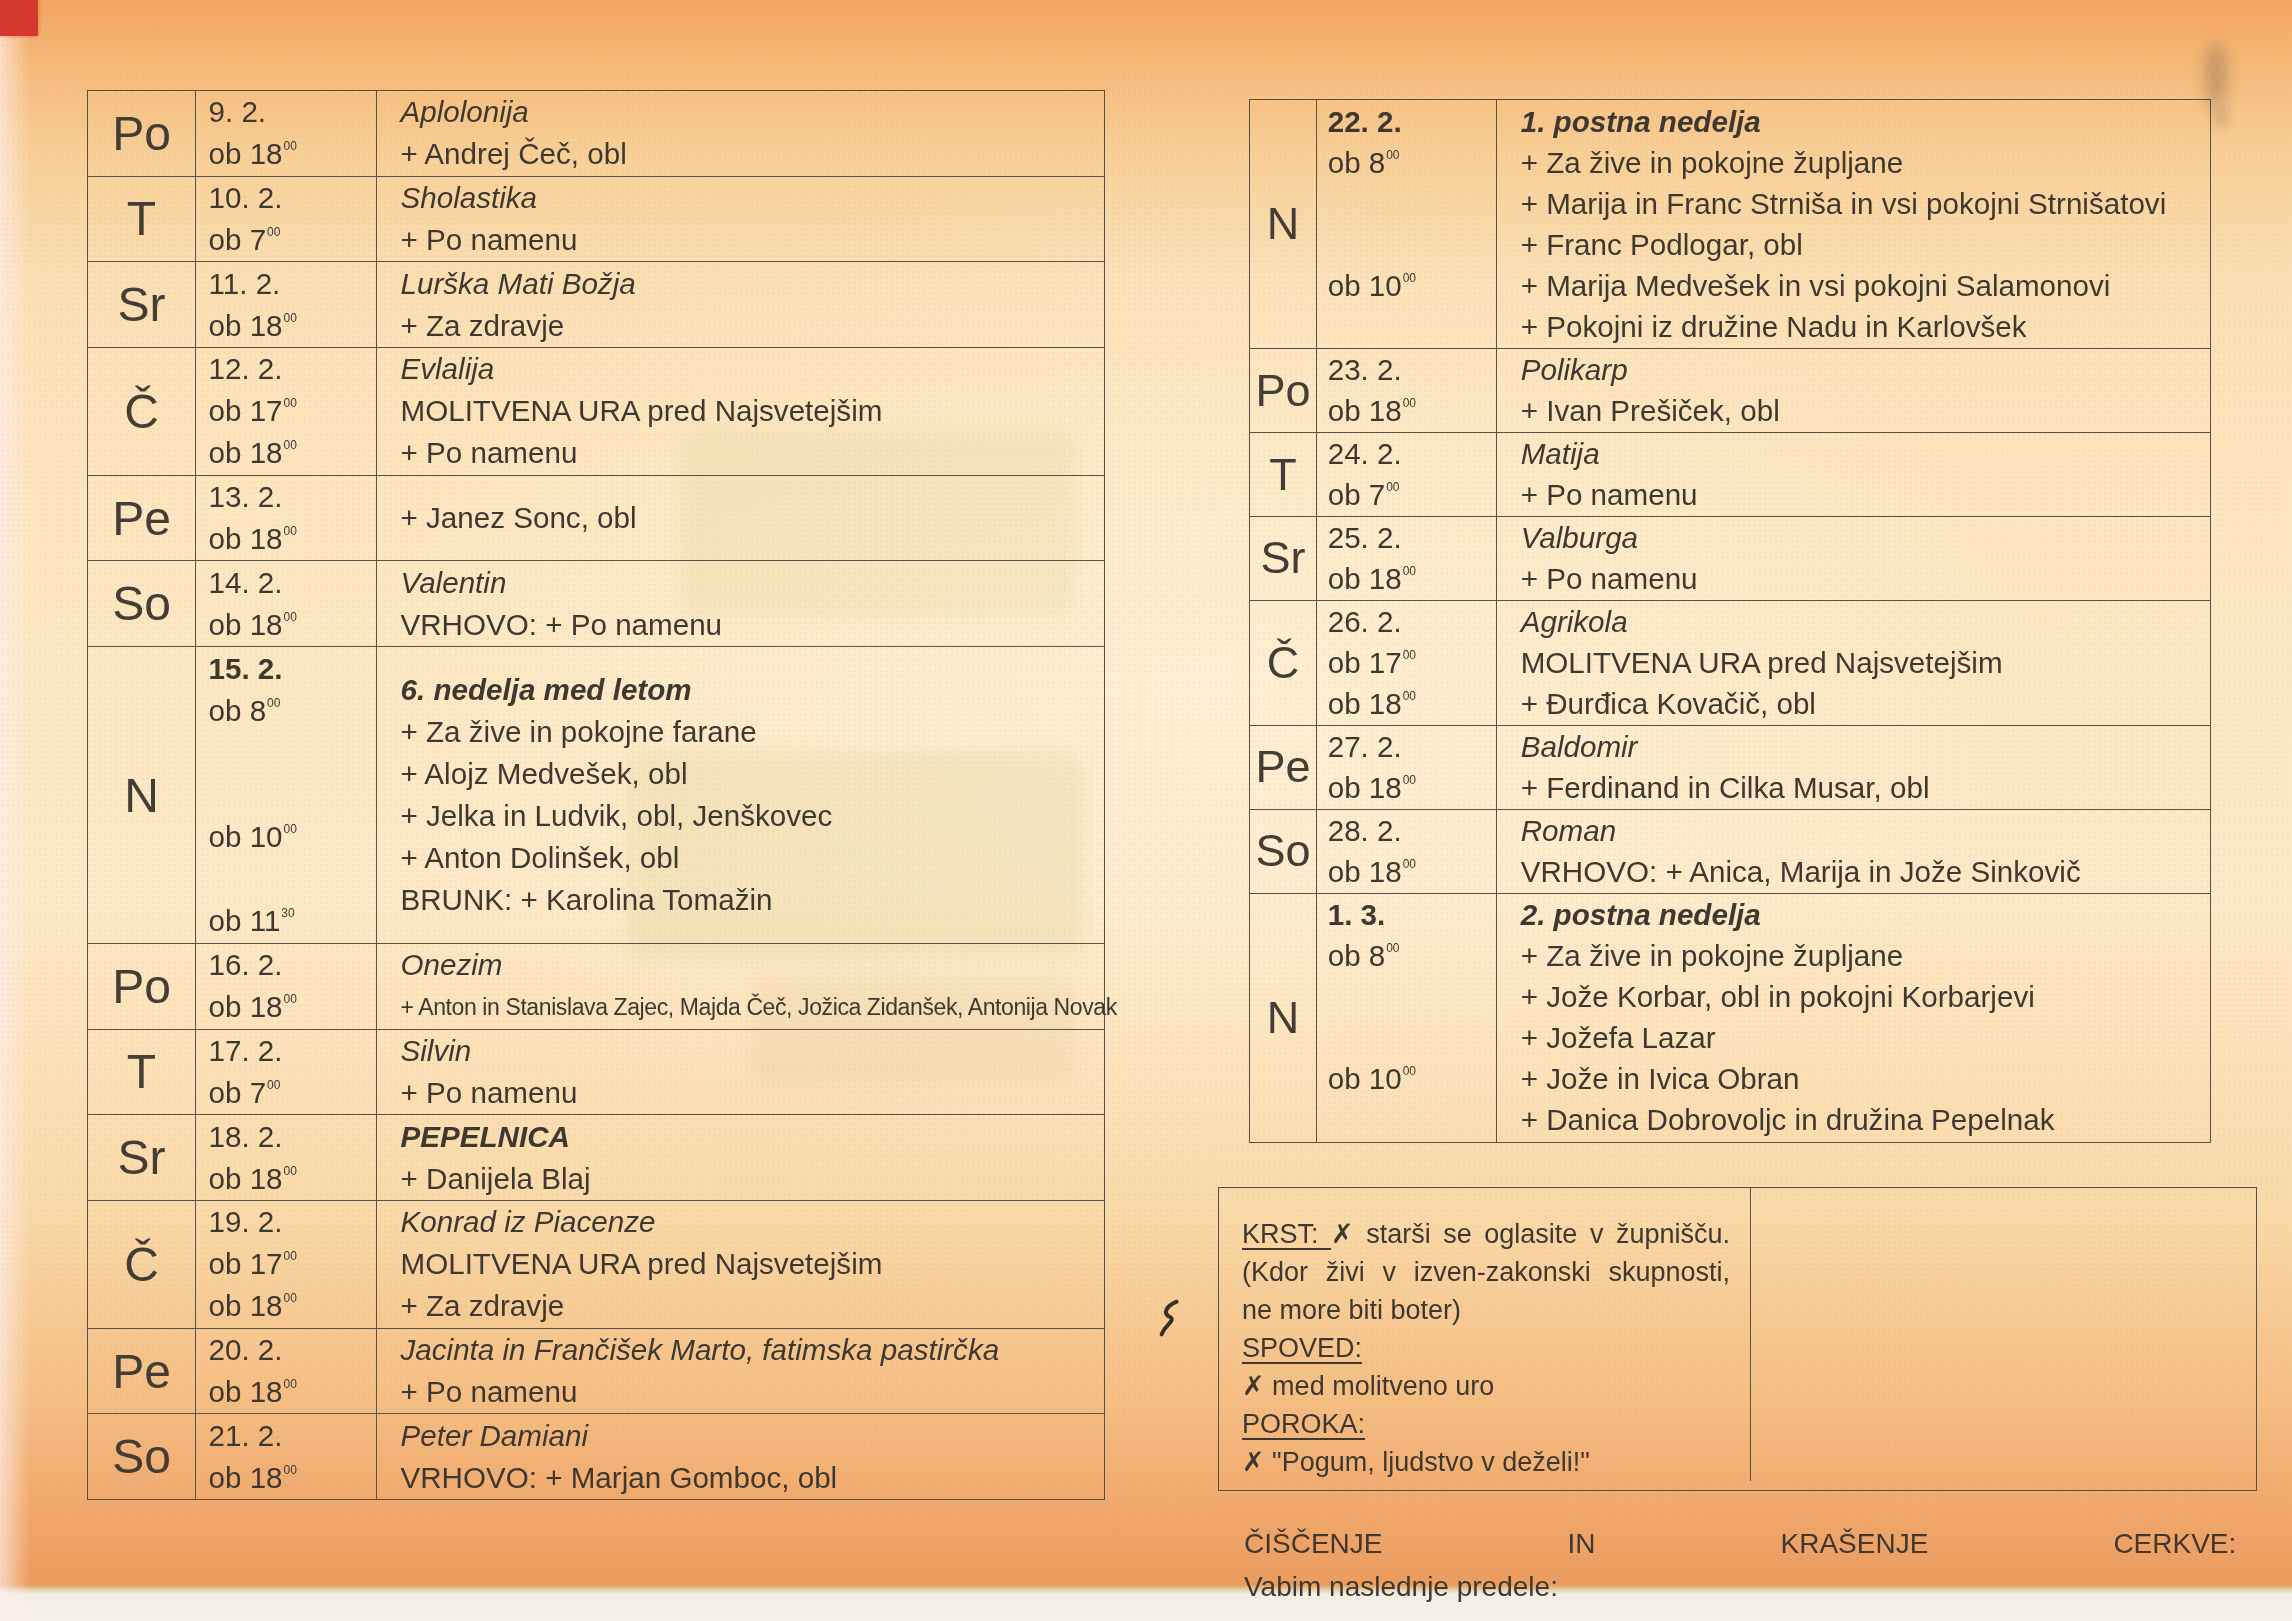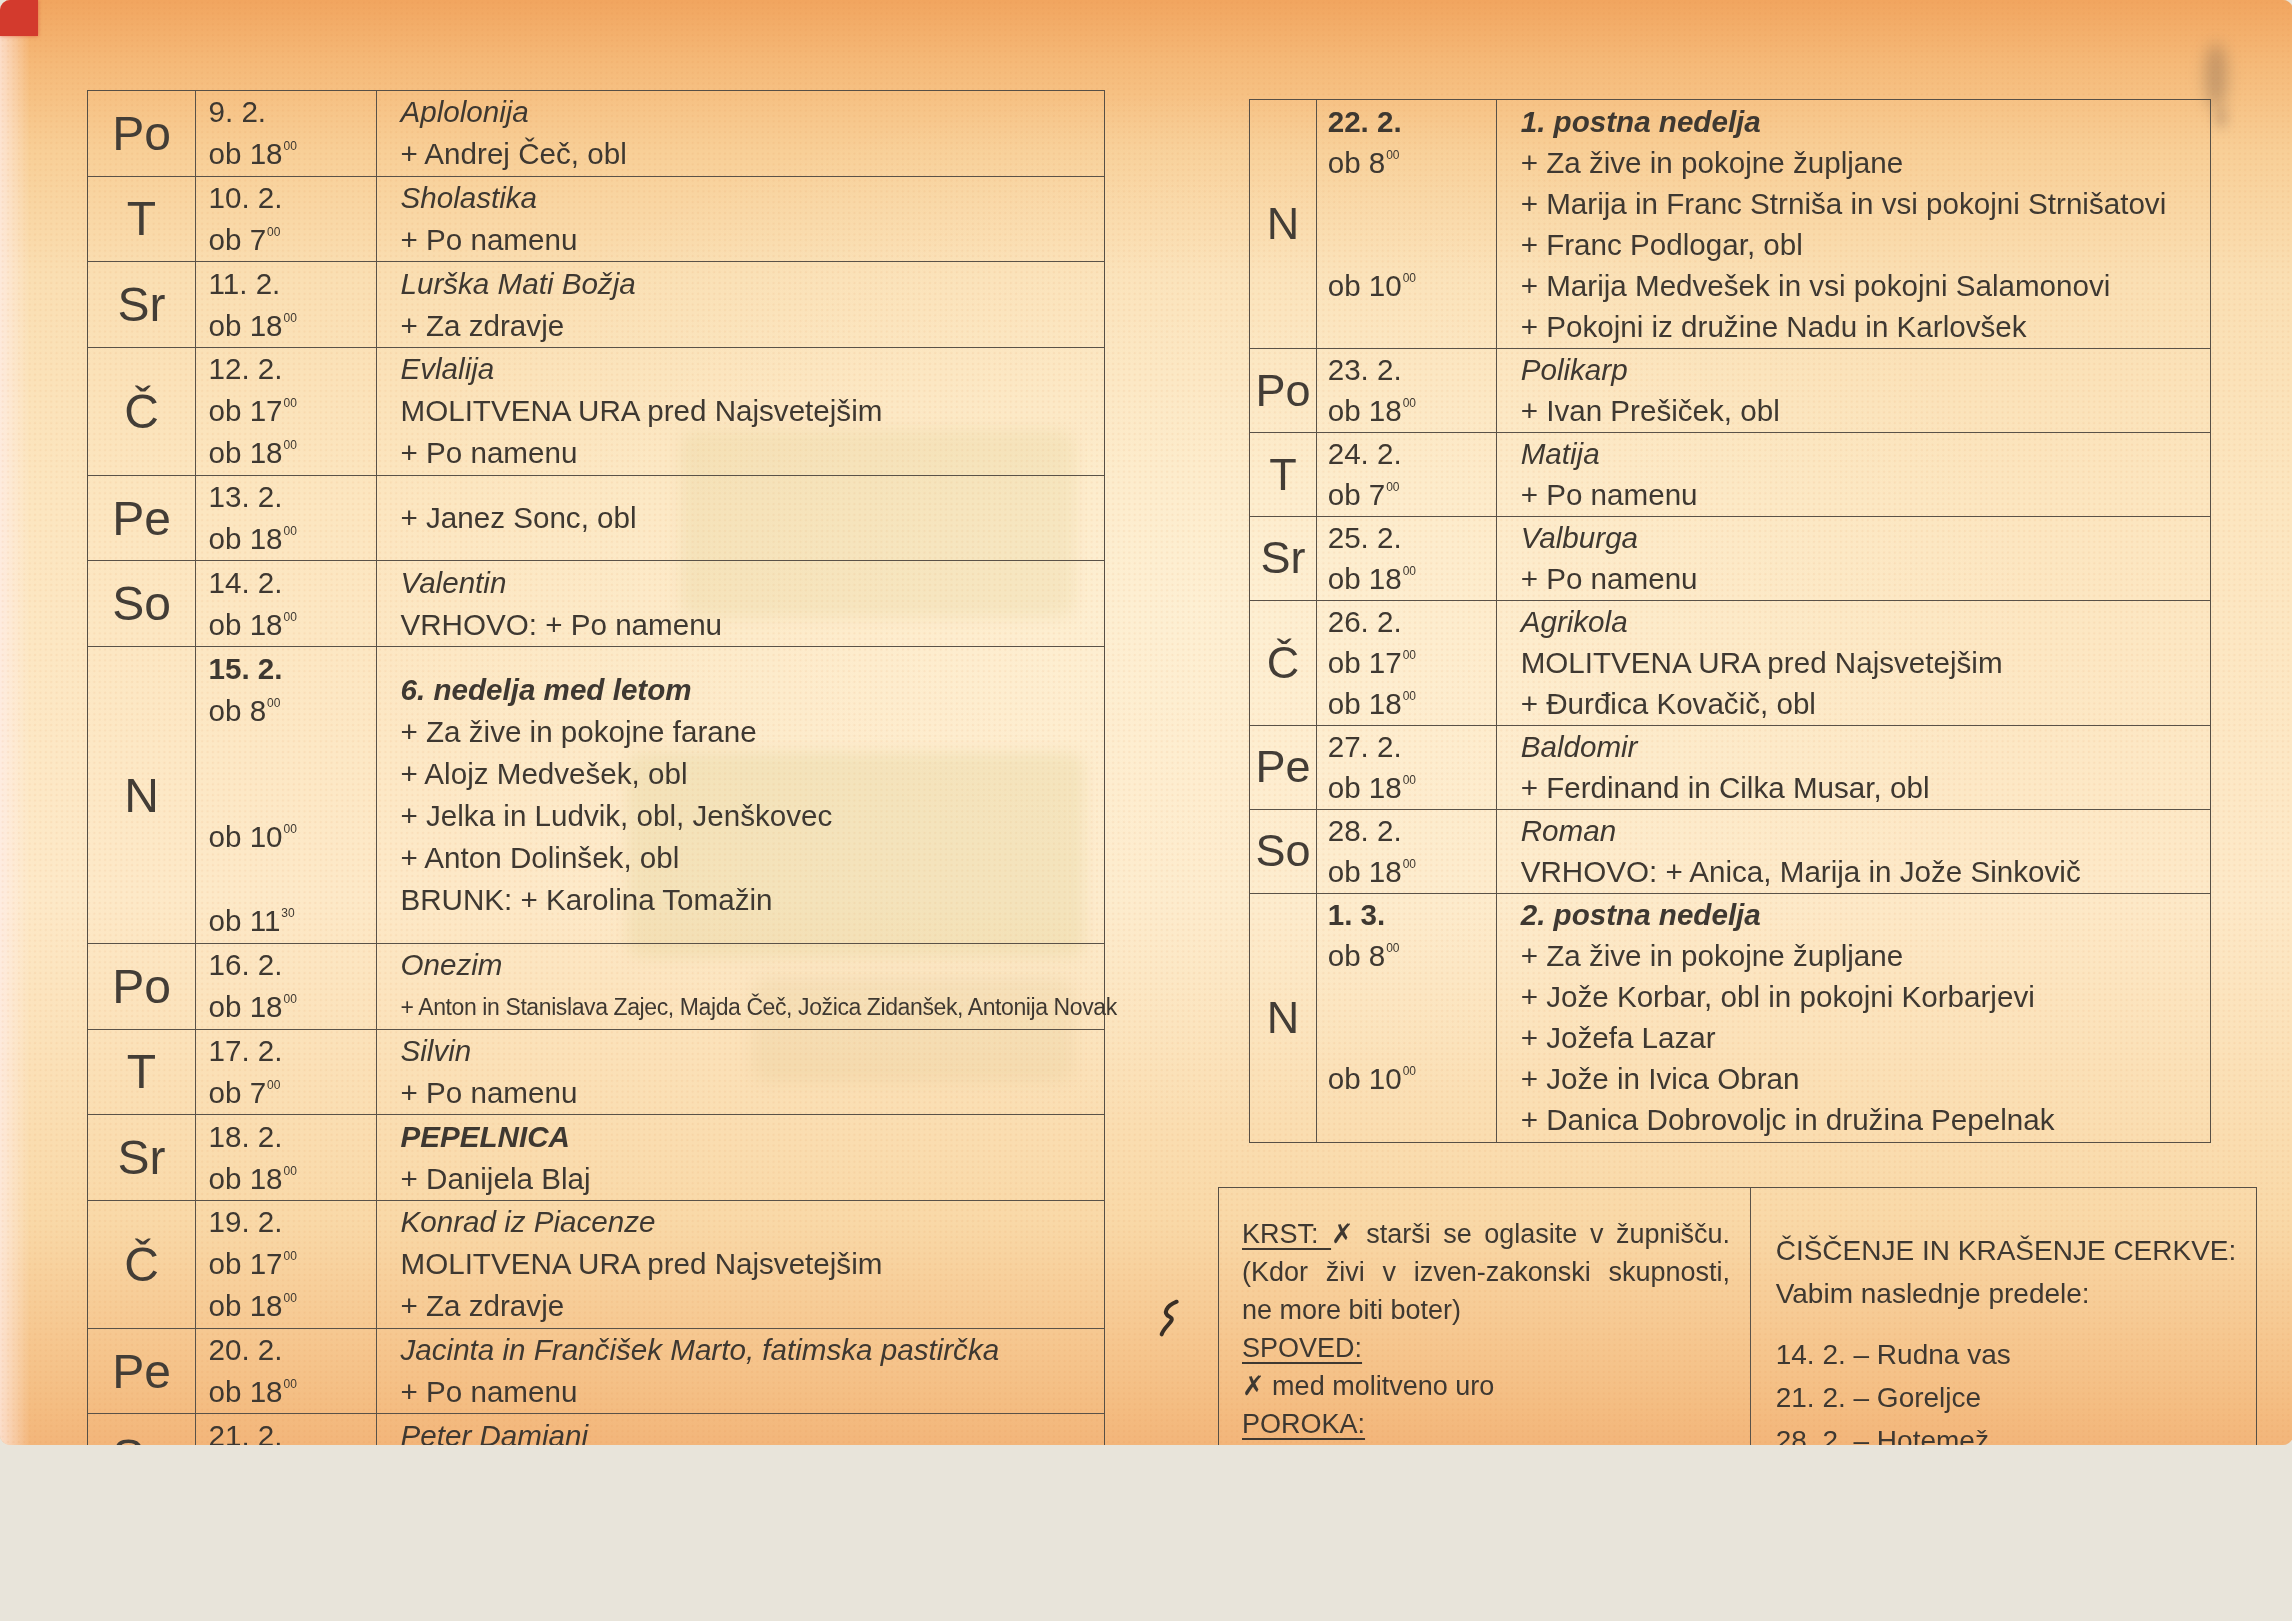--- a/index.html
+++ b/index.html
@@ -1,20 +1,20 @@
 <!DOCTYPE html>
 <html style="font-size:14.3px"><head>
 <meta charset="utf-8">
 <style>
   html,body{margin:0;padding:0;background:#e8e4da;}
-  .page{position:relative;width:2293px;height:1445px;overflow:hidden;
+  .page{position:relative;width:2293px;height:1621px;overflow:hidden;
     font-family:"Liberation Sans","DejaVu Sans",sans-serif;color:#3e3831;
     background:linear-gradient(180deg,#f1a55f 0px,#f5b978 63px,#f8cf97 152px,#fadfb3 278px,
       #fce6c0 502px,#fde9c8 896px,#f9d9a8 1218px,#f4bd82 1406px,#f0a76b 1514px,#eb9c5e 1585px,
-      #e0ce9f 1589px,#f4efe4 1594px,#f6f1e6 100%);border-radius:10px;}
+      #e0ce9f 1589px,#f4efe4 1594px,#f6f1e6 100%);}
   .page::before{content:"";position:absolute;inset:0;pointer-events:none;
     background:
       radial-gradient(ellipse 1164px 716px at 52% 42%, rgba(255,248,228,.5), rgba(255,248,228,0) 72%),
       linear-gradient(90deg, rgba(255,238,236,.7), rgba(255,238,236,0) 30px);}
   .page::after{content:"";position:absolute;left:0;top:0;right:0;height:1589px;pointer-events:none;
     background-image:radial-gradient(rgba(219,128,62,.10) 1.1px, rgba(0,0,0,0) 1.5px);
     background-size:5.4px 5.4px;opacity:.9;}
   .tbl{position:absolute;display:flex;flex-direction:column;border:1.8px solid #574f45;z-index:3;}
   #left-table{left:87px;top:90px;width:1016px;height:1408px;--lh:42px;}
   #right-table{left:1249px;top:99px;width:960px;height:1042px;--lh:41px;}
@@ -27,21 +27,21 @@
     display:flex;flex-direction:column;justify-content:center;}
   #right-table .cell-date{width:168px;padding-left:10.7px;}
   .cell-desc{flex:1;min-width:0;padding-left:24px;display:flex;flex-direction:column;justify-content:center;}
   .line{height:var(--lh);display:flex;align-items:center;font-size:29.6px;white-space:nowrap;}
   .line sup{font-size:12px;transform:translateY(-8px);margin-left:0.9px;letter-spacing:0;}
   .i{font-style:italic;}
   .b{font-weight:bold;}
   .bi{font-weight:bold;font-style:italic;}
   .sm{font-size:23px;letter-spacing:-0.4px;}
   #info-box{position:absolute;left:1218px;top:1187px;width:1037px;height:302px;
-    border:1.8px solid #574f45;display:flex;z-index:3;}
+    border:1.8px solid #574f45;display:flex;z-index:3;flex-direction:column;}
   .info-left{width:488px;flex:none;border-right:1.8px solid #5a5248;padding:27px 19.7px 0 23px;}
   .iline{display:block;height:38px;line-height:38px;font-size:27px;white-space:nowrap;}
   .iline.just{white-space:normal;text-align:justify;text-align-last:justify;}
   .u{text-decoration:underline;text-underline-offset:4.5px;}
   .info-right{flex:1;min-width:0;padding:41px 19.7px 0 25px;}
   .rline{display:block;height:43px;line-height:43px;font-size:28px;white-space:nowrap;}
   .rline.just{white-space:normal;text-align:justify;text-align-last:justify;}
   .rgap{height:18px;}
   .artifact{position:absolute;pointer-events:none;}
   #red-corner{left:0;top:0;width:38px;height:36px;background:#d33a2d;

